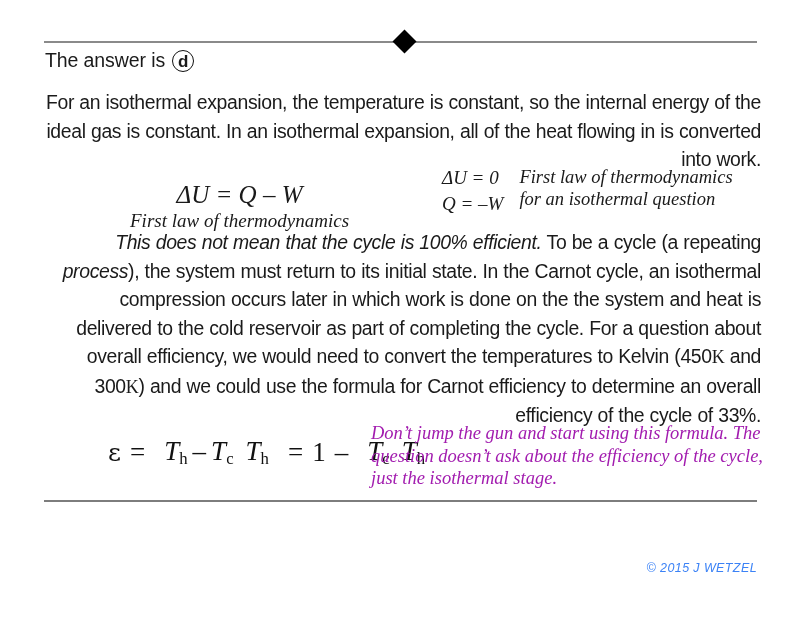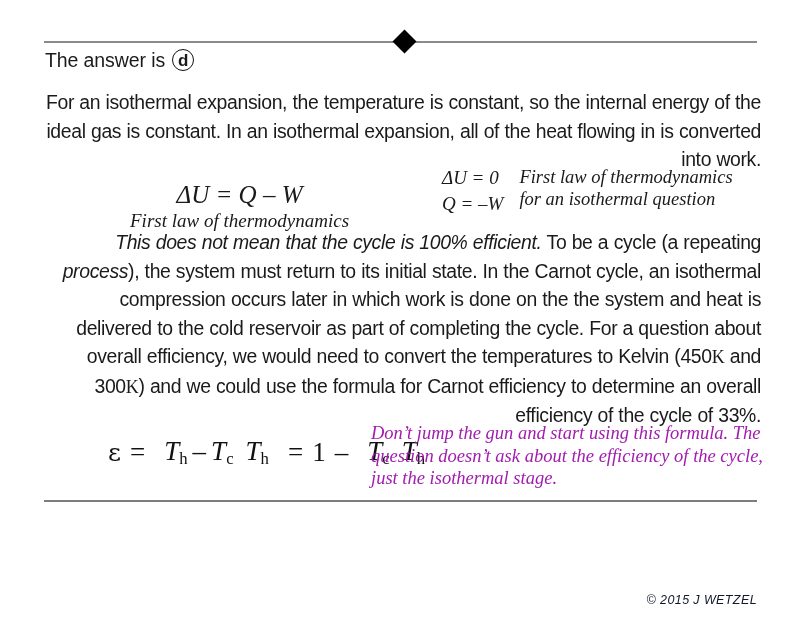--- a/index.html
+++ b/index.html
@@ -52,21 +52,21 @@
 
   
   .answer-line {
     position: absolute;
     left: 45px;
     top: 49px;
     font-size: 19.5px;
     letter-spacing: -0.1px;
     white-space: nowrap;
     display: flex;
-    align-items: flex-start;
+    align-items: flex-end;
   }
   .answer-line .circled {
     display: inline-flex;
     align-items: center;
     justify-content: center;
     width: 22px;
     height: 22px;
     border: 1.8px solid #111;
     border-radius: 50%;
     font-weight: bold;
@@ -247,23 +247,22 @@
     letter-spacing: -0.15px;
   }
   .copyright {
     position: absolute;
     left: 0;
     top: 561px;
     width: 757px;
     text-align: right;
     font-size: 12.5px;
     font-style: italic;
-    color: #0f172a;
+    color: #3b82f6;
     letter-spacing: 0.4px;
-    margin-top: 32px;
   }
 </style>
 </head>
 <body>
 
 <div class="page">
 
   <div class="top-rule-wrap">
     <div class="top-rule"></div>
     <div class="diamond"></div>

